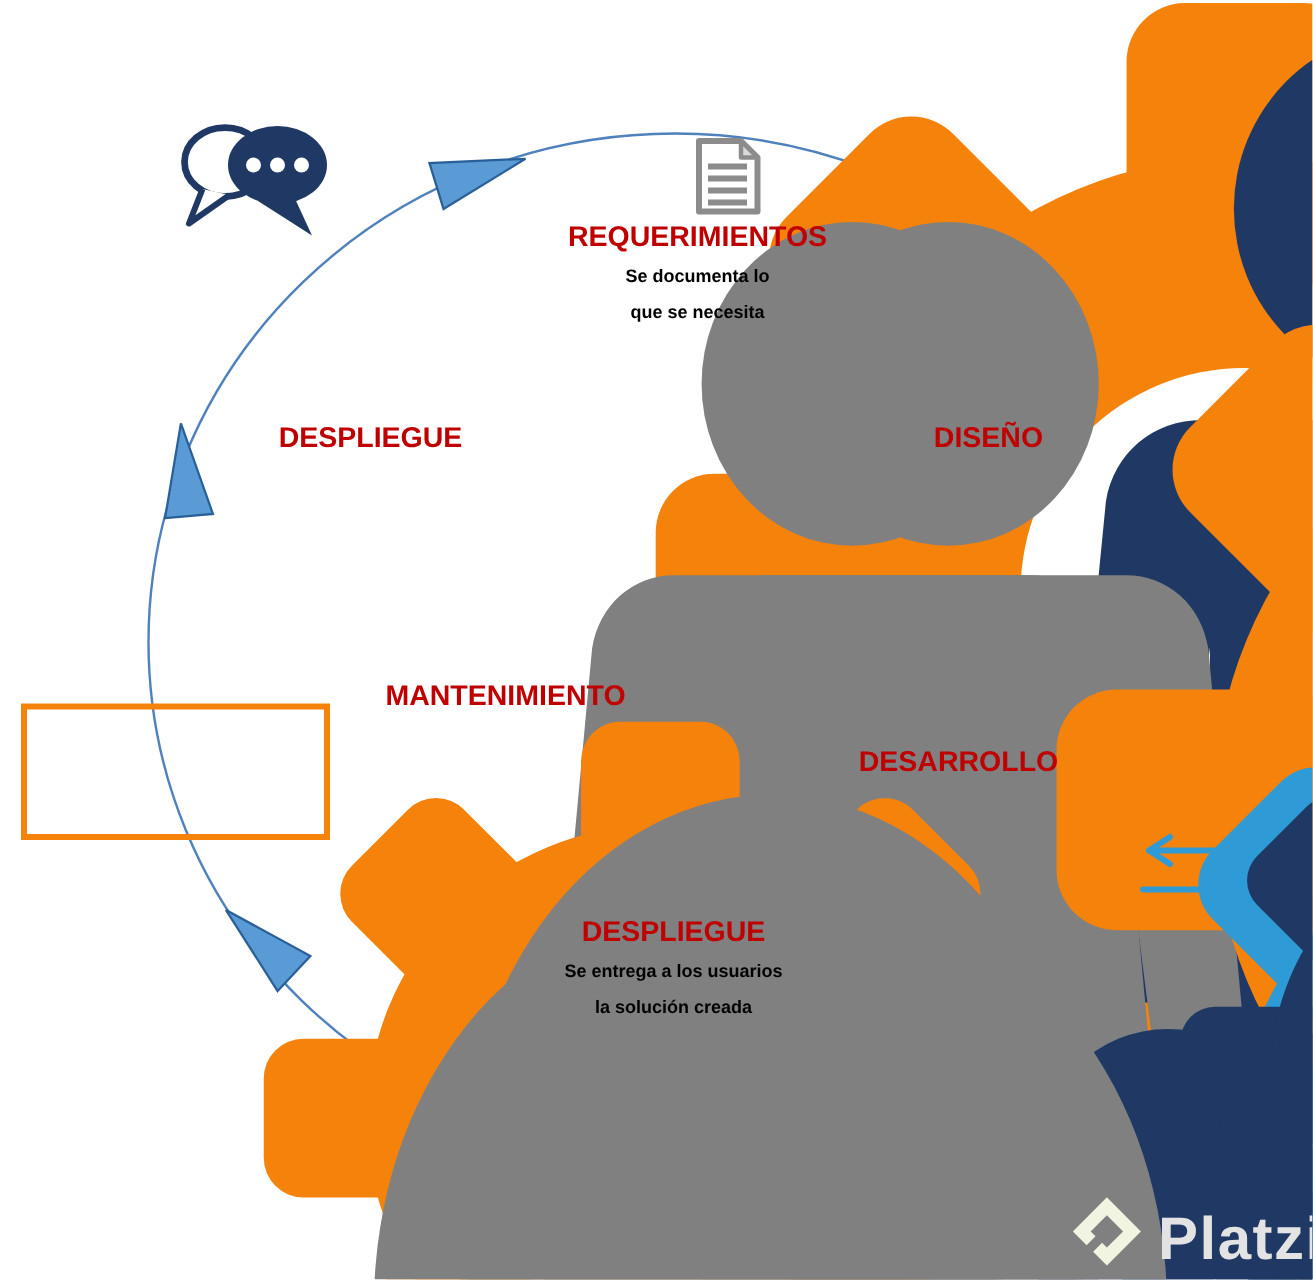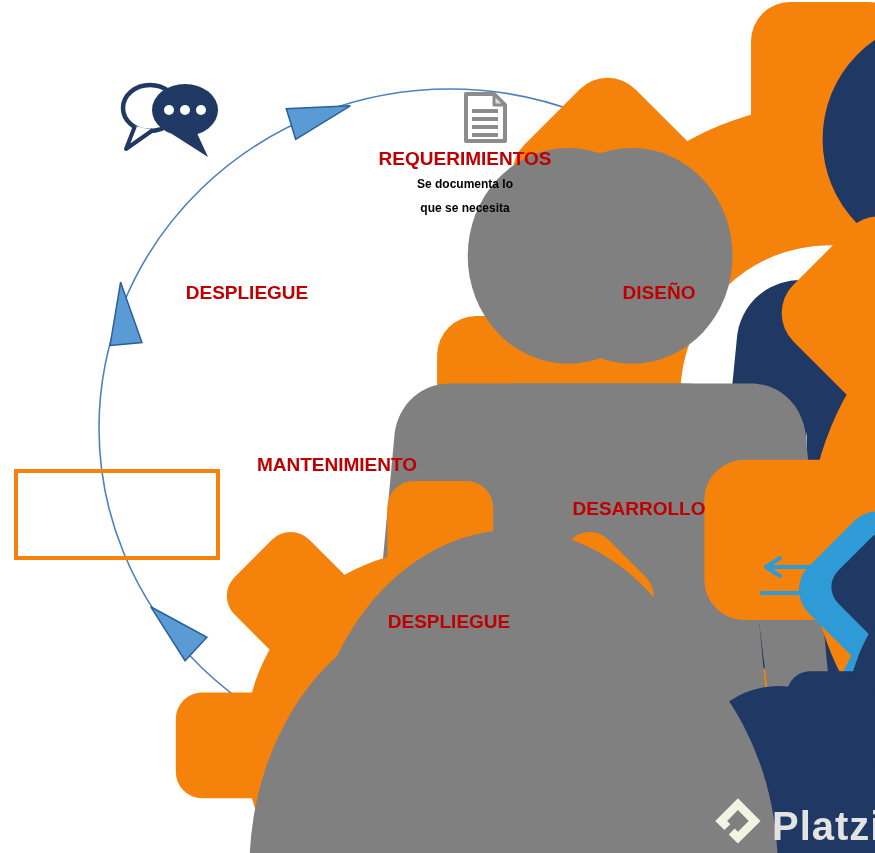--- a/index.html
+++ b/index.html
@@ -162,20 +162,22 @@
   <div class="stage" style="left:659px;top:281px;">
     <div class="stage-label">DISEÑO</div>
   </div>
 
   <div class="stage" style="left:639px;top:453px;margin-top:44px;">
     <div class="stage-label">DESARROLLO</div>
   </div>
 
   <div class="stage" style="left:449px;top:610px;">
     <div class="stage-label">DESPLIEGUE</div>
+    <div class="stage-desc">Se entrega a los usuarios
+la solución creada</div>
   </div>
 
   <div class="stage" style="left:337px;top:453px;">
     <div class="stage-label">MANTENIMIENTO</div>
   </div>
 
   <div class="watermark-text">Platzi</div>
 
 </div>
 

